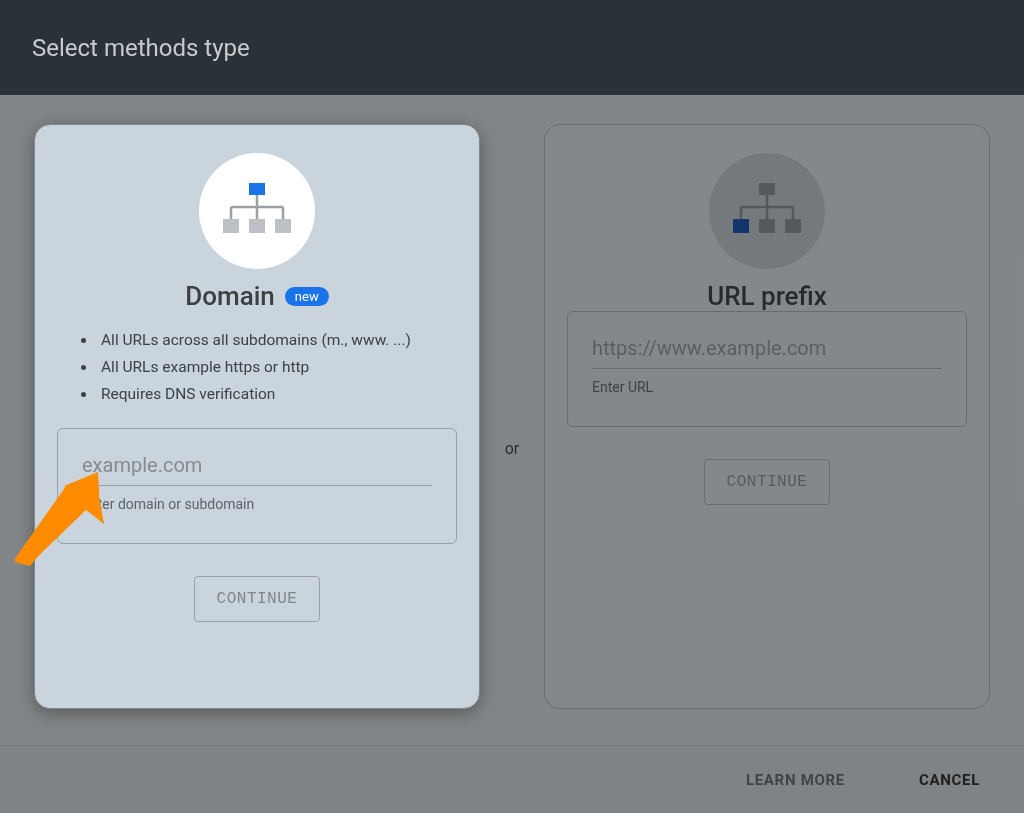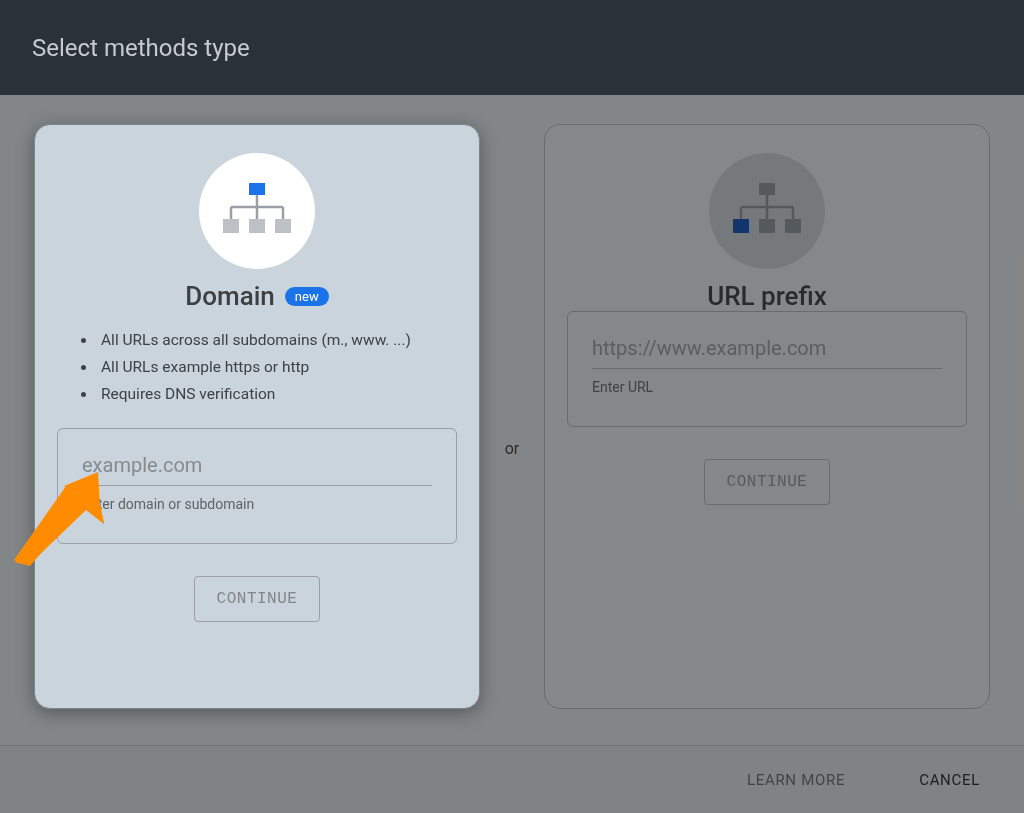--- a/index.html
+++ b/index.html
@@ -180,21 +180,21 @@
     background: #bdc1c4;
     border-top: 1px solid #a9adb0;
     display: flex;
     align-items: center;
     justify-content: flex-end;
     padding-right: 44px;
     gap: 34px;
     box-sizing: border-box;
     z-index: 2;
     font-size: 15px;
-    font-weight: 400;
+    font-weight: 700;
     letter-spacing: .7px;
   }
   .footer .learn-more { color: #606468; cursor: pointer; }
   .footer .cancel     { color: #2c2e30; cursor: pointer; margin-left: 40px; }
 
   
   .arrow {
     position: absolute;
     left: 8px;
     top: 466px;

